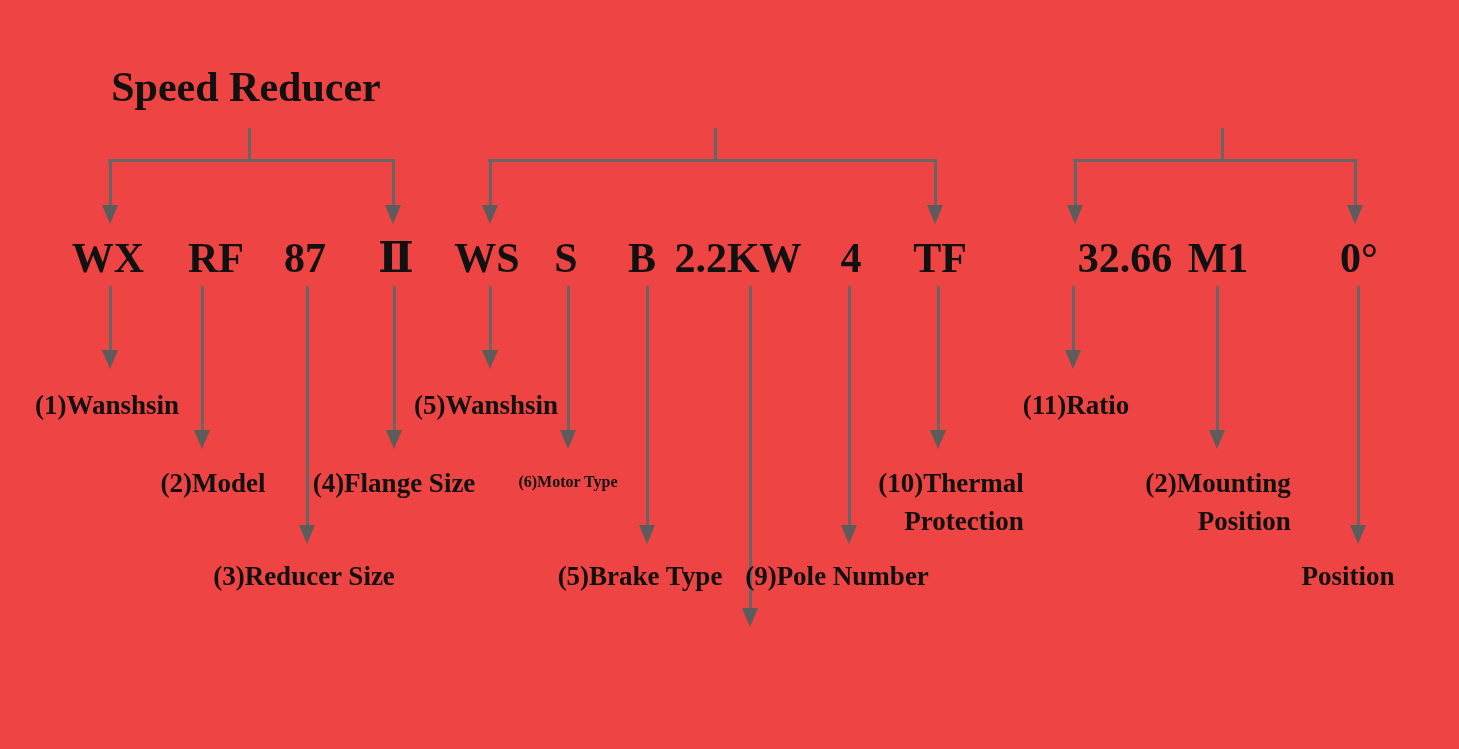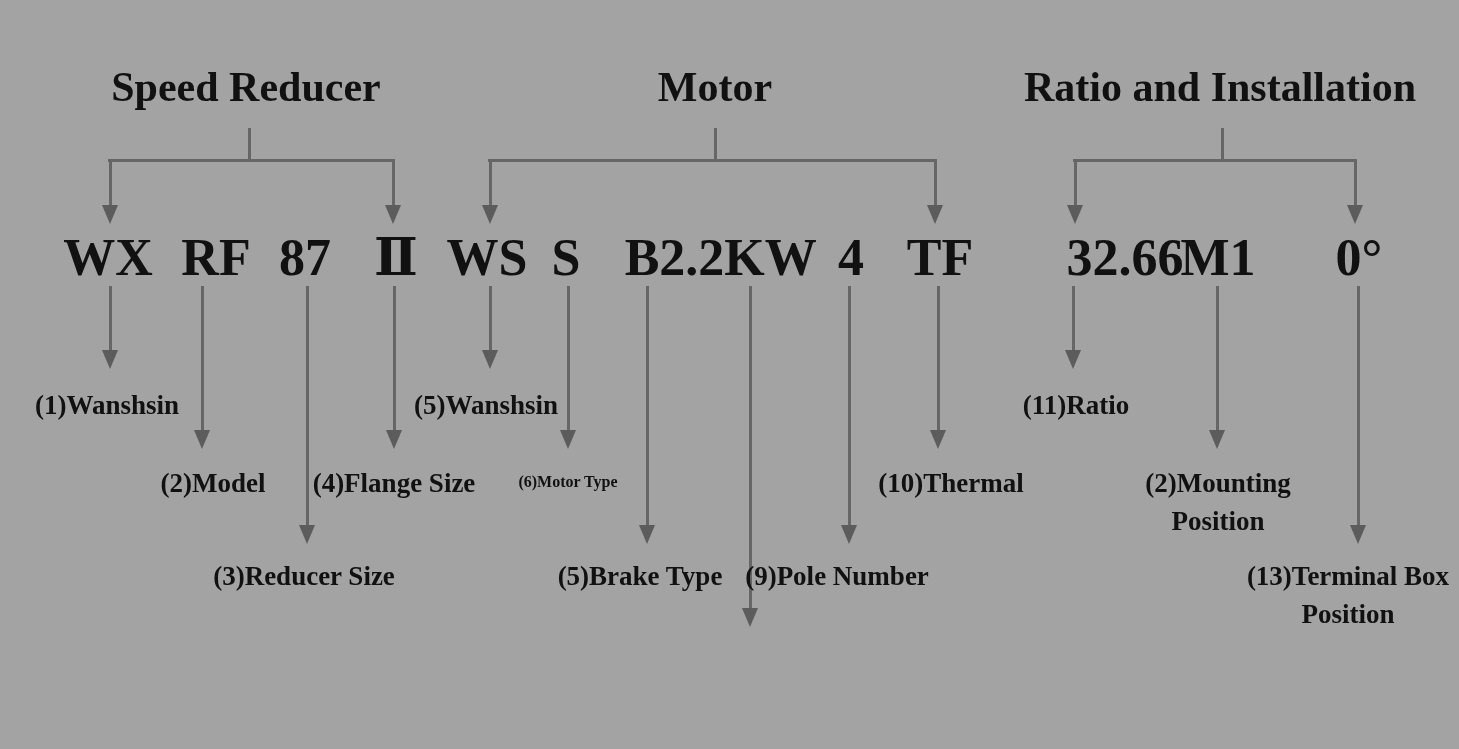--- a/index.html
+++ b/index.html
@@ -4,50 +4,50 @@
 <style>
   html, body { margin: 0; padding: 0; }
   body {
     font-family: "Liberation Serif", "DejaVu Serif", serif;
     background: #ffffff;
   }
   .canvas {
     position: relative;
     width: 1459px;
     height: 749px;
-    background: #a3a3a3;
+    background: #ef4444;
     overflow: hidden;
   }
   .title {
     position: absolute;
     top: 66px;
     transform: translateX(-50%);
     font-size: 42px;
     font-weight: bold;
     color: #111111;
     white-space: nowrap;
     line-height: 42px;
   }
   .code {
     position: absolute;
     top: 237px;
     transform: translateX(-50%);
-    font-size: 52px;
+    font-size: 42px;
     font-weight: bold;
     color: #111111;
     white-space: nowrap;
     line-height: 42px;
   }
   .label {
     position: absolute;
     transform: translateX(-50%);
     font-size: 27px;
     font-weight: bold;
     color: #111111;
-    text-align: center;
+    text-align: right;
     white-space: nowrap;
     line-height: 38px;
   }
   .label.small { font-size: 16px; }
   .hline {
     position: absolute;
     height: 3px;
     background: #666666;
   }
   .vline {
@@ -71,22 +71,20 @@
     border-right: 8px solid transparent;
     border-top: 19px solid #5c5c5c;
   }
 </style>
 </head>
 <body>
 
 <div class="canvas">
 
   <div class="title" style="left:246px">Speed Reducer</div>
-  <div class="title" style="left:715px">Motor</div>
-  <div class="title" style="left:1220px">Ratio and Installation</div>
 
   <div class="vline" style="left:248px;top:128px;height:33px"></div>
   <div class="hline" style="left:108px;top:159px;width:287px"></div>
   <div class="arrow" style="left:108.5px;top:159px;height:46px"></div>
   <div class="arrow" style="left:391.5px;top:159px;height:46px"></div>
 
   <div class="vline" style="left:713.5px;top:128px;height:33px"></div>
   <div class="hline" style="left:488px;top:159px;width:449px"></div>
   <div class="arrow" style="left:488.5px;top:159px;height:46px"></div>
   <div class="arrow" style="left:933.5px;top:159px;height:46px"></div>
@@ -128,27 +126,27 @@
   <div class="label" style="left:213px;top:464px">(2)Model</div>
   <div class="label" style="left:304px;top:557px">(3)Reducer Size</div>
   <div class="label" style="left:394px;top:464px">(4)Flange Size</div>
   <div class="label" style="left:486px;top:386px">(5)Wanshsin</div>
   <div class="label small" style="left:568px;top:463px">(6)Motor Type</div>
   <div class="label" style="left:640px;top:557px">(5)Brake Type</div>
   <div class="label" style="left:837px;top:557px">(9)Pole Number</div>
 
   <div class="label" style="left:951px;top:464px">
     <div>(10)Thermal</div>
+    <div>Protection</div>
   </div>
 
   <div class="label" style="left:1076px;top:386px">(11)Ratio</div>
 
   <div class="label" style="left:1218px;top:464px">
     <div>(2)Mounting</div>
     <div>Position</div>
   </div>
 
   <div class="label" style="left:1348px;top:557px">
-    <div>(13)Terminal Box</div>
     <div>Position</div>
   </div>
 
 </div>
 
 </body></html>

